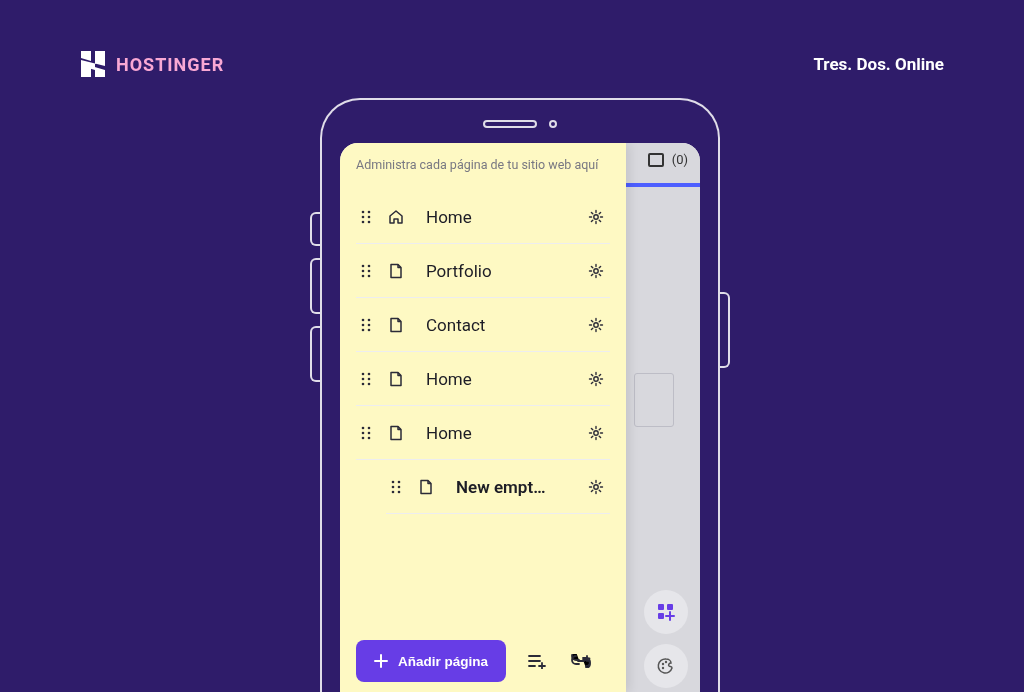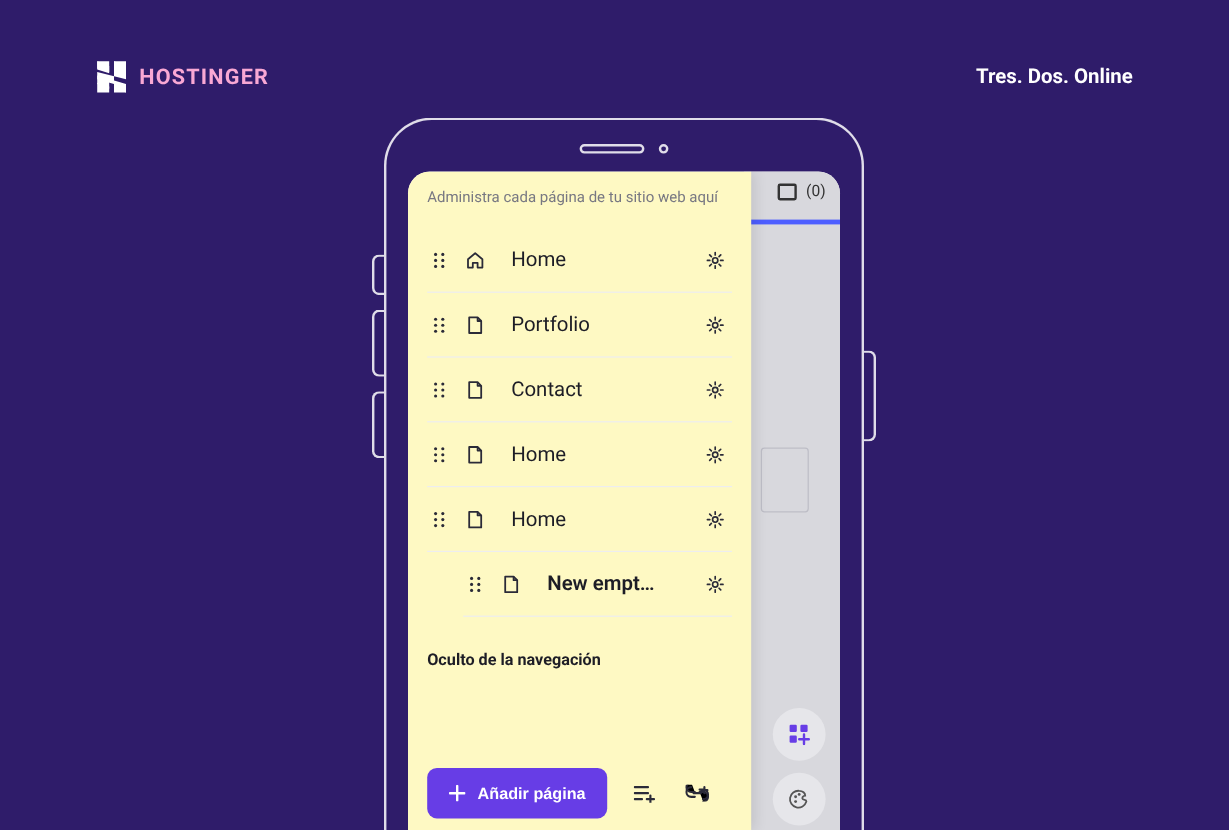--- a/index.html
+++ b/index.html
@@ -490,21 +490,20 @@
         <span class="gear-btn">
           <svg width="16" height="16" viewBox="0 0 16 16" fill="none">
               <circle cx="8" cy="8" r="2.2" stroke="currentColor" stroke-width="1.4"></circle>
               <path d="M8 1.5v2M8 12.5v2M14.5 8h-2M3.5 8h-2M12.6 3.4l-1.4 1.4M4.8 11.2l-1.4 1.4M12.6 12.6l-1.4-1.4M4.8 4.8L3.4 3.4" stroke="currentColor" stroke-width="1.4" stroke-linecap="round"></path>
             </svg>
         </span>
       </div>
 
     </div>
 
-    <div class="panel-section-title" style="padding-top:28px">Oculto de la navegación</div>
 
     <div class="panel-footer">
       <button class="add-btn">
         <svg width="14" height="14" viewBox="0 0 14 14">
             <path d="M7 1v12M1 7h12" stroke="#fff" stroke-width="2" stroke-linecap="round"></path>
           </svg>
         <span>Añadir página</span>
       </button>
       <span class="icon-btn">
         <svg width="18" height="16" viewBox="0 0 18 16">

